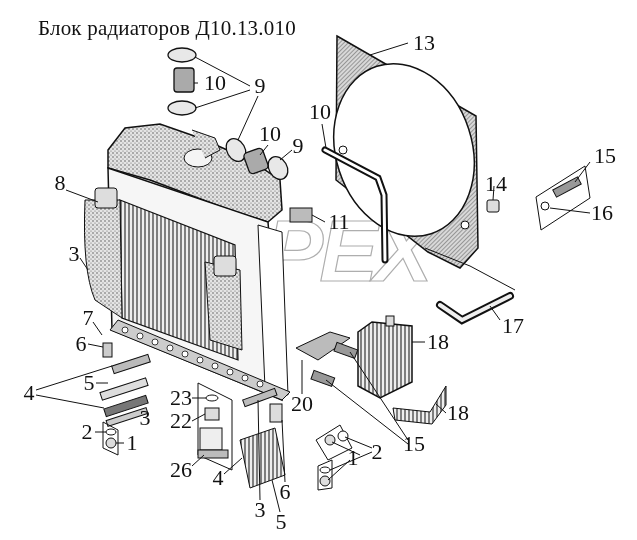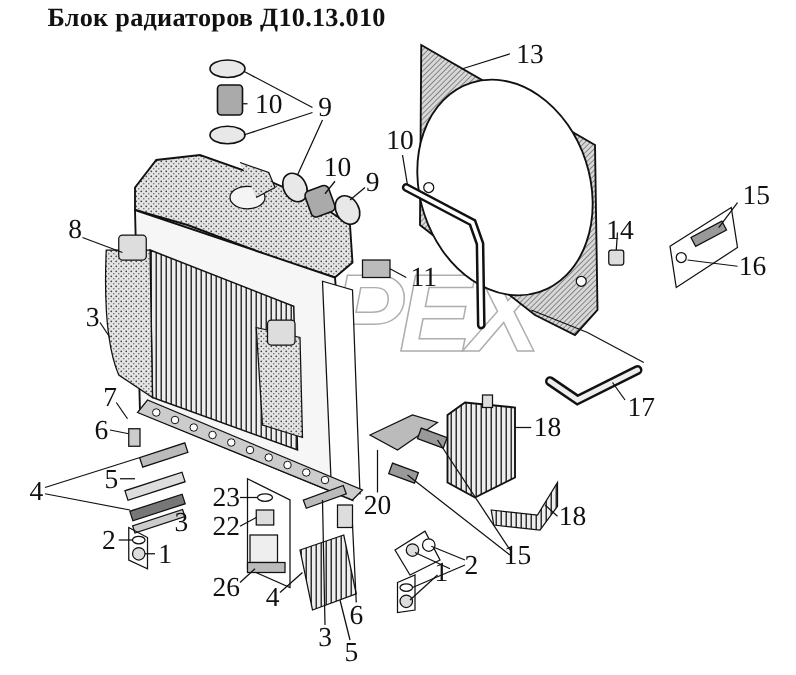--- a/index.html
+++ b/index.html
@@ -1,18 +1,18 @@
 <!DOCTYPE html>
 <html><head>
 <meta charset="utf-8">
 <style>
   html, body { margin:0; padding:0; background:#ffffff; }
   body { width:637px; height:540px; position:relative; overflow:hidden;
          font-family:"Liberation Serif", "DejaVu Serif", serif; color:#111; }
-  .title { position:absolute; left:38px; top:2px; font-size:21px; font-weight:bold;
+  .title { position:absolute; left:38px; top:16px; font-size:21px; font-weight:normal;
            letter-spacing:0.2px; white-space:nowrap; }
   svg.diagram { position:absolute; left:0; top:0; }
   .callout { position:absolute; font-weight:normal; font-size:22px; line-height:22px;
              transform:translate(-50%,-50%); white-space:nowrap; }
   .watermark { position:absolute; left:205px; top:200px; font-family:"Liberation Sans", sans-serif;
                font-style:italic; font-weight:bold; font-size:88px; letter-spacing:-4px;
                color:transparent; -webkit-text-stroke:1.2px #9a9a9a; opacity:0.8; }
 </style>
 </head>
 <body>

